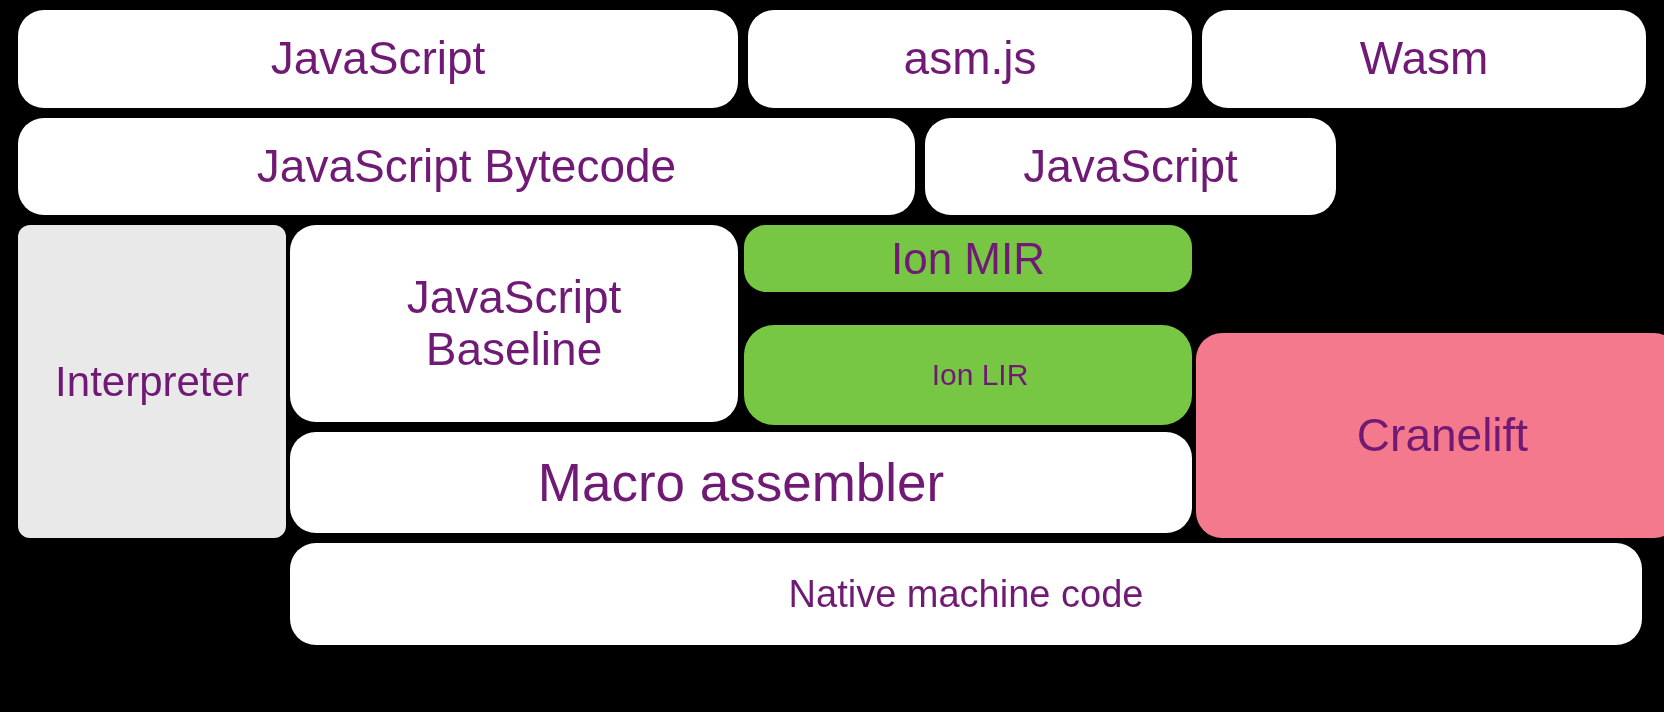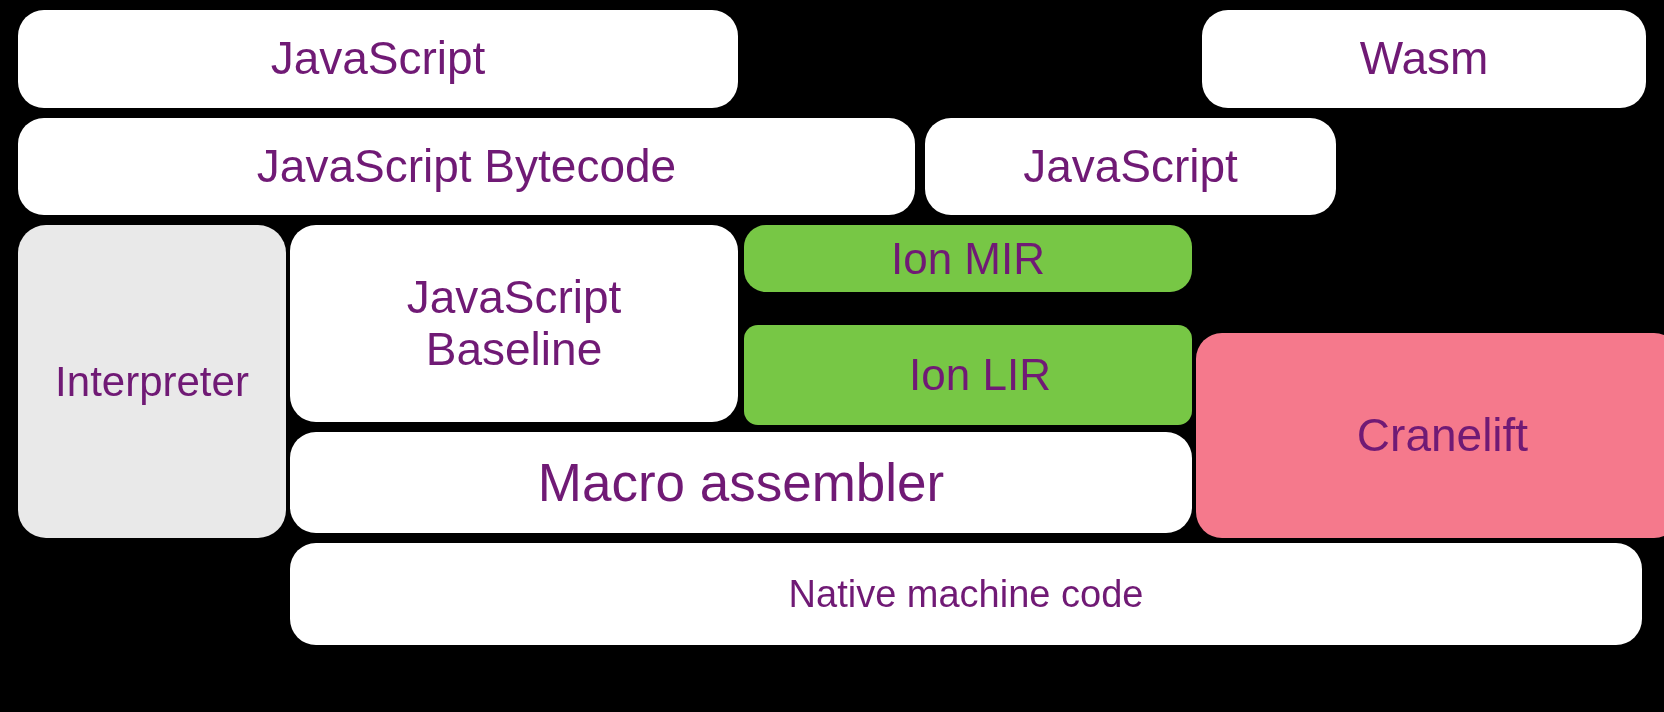--- a/index.html
+++ b/index.html
@@ -43,35 +43,38 @@
   
   .n-javascript        { left: 18px;   top: 10px;  width: 720px; height: 98px;  font-size: 46px; }
   .n-asmjs             { left: 748px;  top: 10px;  width: 444px; height: 98px;  font-size: 46px; }
   .n-wasm              { left: 1202px; top: 10px;  width: 444px; height: 98px;  font-size: 46px; }
 
   
   .n-js-bytecode       { left: 18px;   top: 118px; width: 897px; height: 97px;  font-size: 46px; }
   .n-baldrmonkey       { left: 925px;  top: 118px; width: 411px; height: 97px;  font-size: 46px; }
 
   
-  .n-interpreter       { left: 18px;   top: 225px; width: 268px; height: 313px; font-size: 42px; border-radius: 28px; }
+  .n-interpreter       { left: 18px;   top: 225px; width: 268px; height: 313px; font-size: 42px; border-radius: 12px; }
   .n-js-baseline       { left: 290px;  top: 225px; width: 448px; height: 197px; font-size: 46px; }
   .n-ion-mir           { left: 744px;  top: 225px; width: 448px; height: 67px;  font-size: 44px; border-radius: 22px; }
-  .n-ion-lir           { left: 744px;  top: 325px; width: 448px; height: 100px; font-size: 44px; border-radius: 14px; padding-left: 24px; }
+  .n-ion-lir           { left: 744px;  top: 325px; width: 448px; height: 100px; font-size: 30px; border-radius: 30px; padding-left: 24px; }
   .n-cranelift         { left: 1196px; top: 333px; width: 484px; height: 205px; font-size: 46px; padding-left: 9px; }
   .n-macro-assembler   { left: 290px;  top: 432px; width: 902px; height: 101px; font-size: 53px; }
   .n-native-code       { left: 290px;  top: 543px; width: 1352px;height: 102px; font-size: 38px; }
 </style>
 </head>
 <body>
 
 <div id="stage">
 
   <div class="node fill-white n-javascript">
     <span>JavaScript</span>
+  </div>
+  <div class="node fill-white n-asmjs">
+    <span>asm.js</span>
   </div>
   <div class="node fill-white n-js-bytecode">
     <span>JavaScript Bytecode</span>
   </div>
 
   <div class="node fill-white n-wasm">
     <span>Wasm</span>
   </div>
   <div class="node fill-white n-baldrmonkey">
     <span>JavaScript</span>

